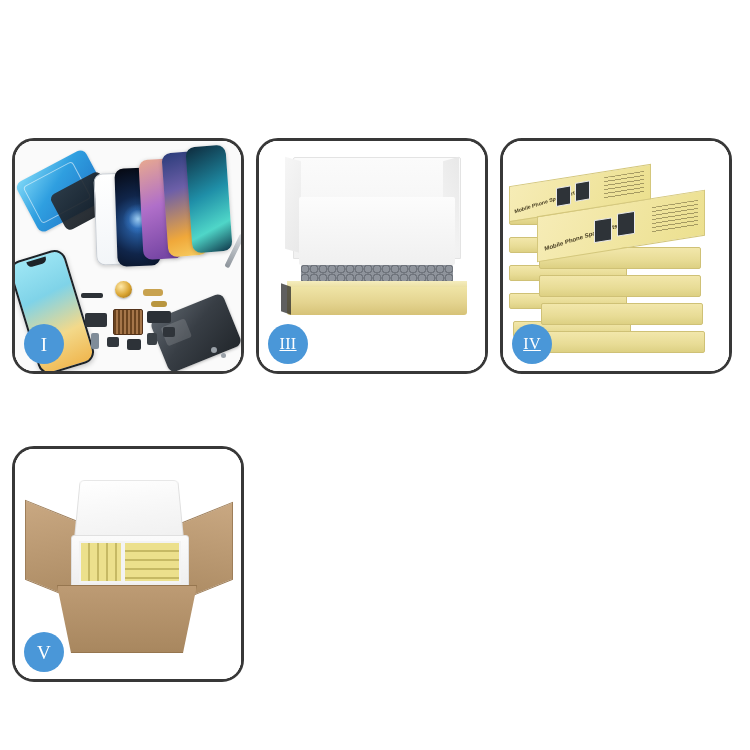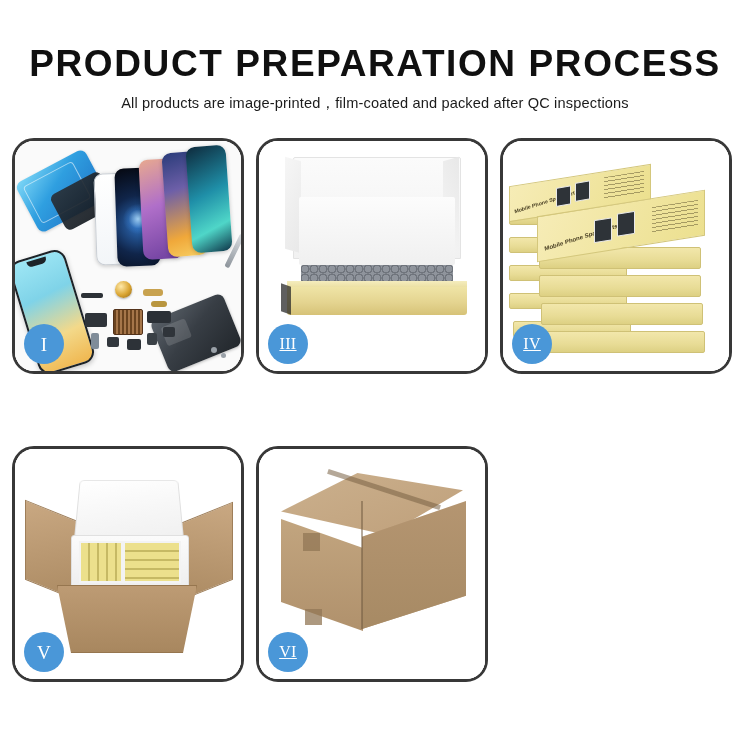--- a/index.html
+++ b/index.html
@@ -456,24 +456,20 @@
     position: absolute; left: 102px; top: 52px;
     width: 2px; height: 128px;
     background: rgba(110,88,62,.5);
   }
 </style>
 </head>
 <body>
 
 <div class="page">
 
-  <div class="header">
-    <div class="title">PRODUCT PREPARATION PROCESS</div>
-    <div class="subtitle">All products are image-printed，film-coated and packed after QC inspections</div>
-  </div>
 
   <div class="grid">
 
     <div class="panel">
       <div class="panel-photo">
         <div class="p1-bg"></div>
         <div class="p1-film"></div>
         <div class="p1-film2"></div>
         <div class="p1-phone p1-ph-glass"></div>
         <div class="p1-phone p1-ph-dark"></div>
@@ -561,28 +557,15 @@
         <div class="p5-foam-body"></div>
         <div class="p5-inner-boxes">
           <div class="p5-yellow-a"></div>
           <div class="p5-yellow-b"></div>
         </div>
         <div class="p5-carton-front"></div>
       </div>
       <div class="badge">V</div>
     </div>
 
-    <div class="panel">
-      <div class="panel-photo">
-        <div class="p6-bg"></div>
-        <div class="p6-top"></div>
-        <div class="p6-seam"></div>
-        <div class="p6-left"></div>
-        <div class="p6-right"></div>
-        <div class="p6-edge"></div>
-        <div class="p6-tape1"></div>
-        <div class="p6-tape2"></div>
-      </div>
-      <div class="badge small-num">VI</div>
-    </div>
 
   </div>
 </div>
 
 </body></html>

